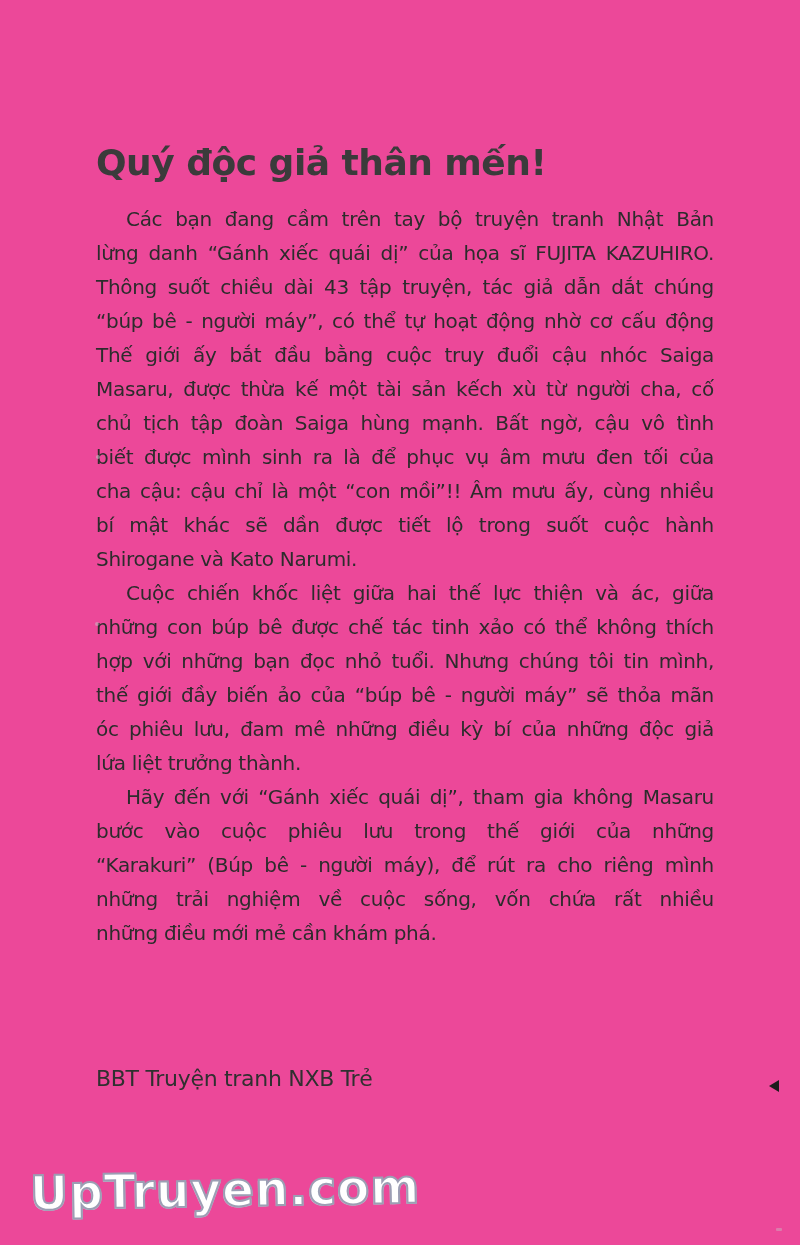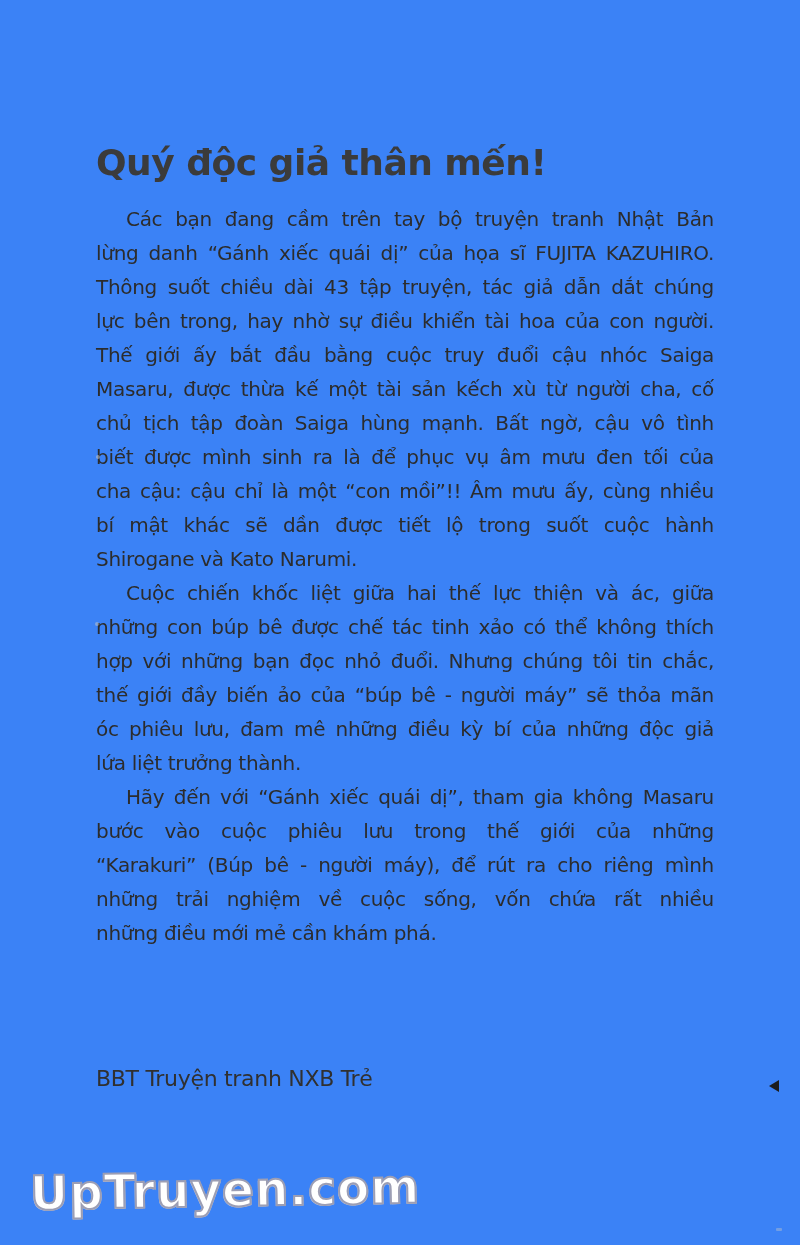--- a/index.html
+++ b/index.html
@@ -88,42 +88,42 @@
     background: #c9c9c9;
     border-radius: 50%;
   }
   .speck-1 { left: 96px;  top: 455px;  width: 4px; height: 4px; opacity: .55; }
   .speck-2 { left: 95px;  top: 622px;  width: 4px; height: 4px; opacity: .5; }
   .speck-3 { left: 776px; top: 1228px; width: 6px; height: 3px; opacity: .4; border-radius: 1px; }
 </style>
 </head>
 <body>
 
-<div class="page" style="background: #3b82f6;">
+<div class="page" style="background: #ec4899;">
 
   <h1 class="page-title" style="color: rgb(59, 59, 59);">Quý độc giả thân mến!</h1>
 
   <div class="body-text" style="color: rgb(44, 44, 44);">
       <div class="para">
         <div class="line first">Các bạn đang cầm trên tay bộ truyện tranh Nhật Bản</div>
         <div class="line">lừng danh “Gánh xiếc quái dị” của họa sĩ FUJITA KAZUHIRO.</div>
         <div class="line">Thông suốt chiều dài 43 tập truyện, tác giả dẫn dắt chúng</div>
-        <div class="line">lực bên trong, hay nhờ sự điều khiển tài hoa của con người.</div>
+        <div class="line">“búp bê - người máy”, có thể tự hoạt động nhờ cơ cấu động</div>
         <div class="line">Thế giới ấy bắt đầu bằng cuộc truy đuổi cậu nhóc Saiga</div>
         <div class="line">Masaru, được thừa kế một tài sản kếch xù từ người cha, cố</div>
         <div class="line">chủ tịch tập đoàn Saiga hùng mạnh. Bất ngờ, cậu vô tình</div>
         <div class="line">biết được mình sinh ra là để phục vụ âm mưu đen tối của</div>
         <div class="line">cha cậu: cậu chỉ là một “con mồi”!! Âm mưu ấy, cùng nhiều</div>
         <div class="line">bí mật khác sẽ dần được tiết lộ trong suốt cuộc hành</div>
         <div class="line last">Shirogane và Kato Narumi.</div>
       </div>
       <div class="para">
         <div class="line first">Cuộc chiến khốc liệt giữa hai thế lực thiện và ác, giữa</div>
         <div class="line">những con búp bê được chế tác tinh xảo có thể không thích</div>
-        <div class="line">hợp với những bạn đọc nhỏ đuổi. Nhưng chúng tôi tin chắc,</div>
+        <div class="line">hợp với những bạn đọc nhỏ tuổi. Nhưng chúng tôi tin mình,</div>
         <div class="line">thế giới đầy biến ảo của “búp bê - người máy” sẽ thỏa mãn</div>
         <div class="line">óc phiêu lưu, đam mê những điều kỳ bí của những độc giả</div>
         <div class="line last">lứa liệt trưởng thành.</div>
       </div>
       <div class="para">
         <div class="line first">Hãy đến với “Gánh xiếc quái dị”, tham gia không Masaru</div>
         <div class="line">bước vào cuộc phiêu lưu trong thế giới của những</div>
         <div class="line">“Karakuri” (Búp bê - người máy), để rút ra cho riêng mình</div>
         <div class="line">những trải nghiệm về cuộc sống, vốn chứa rất nhiều</div>
         <div class="line last">những điều mới mẻ cần khám phá.</div>

